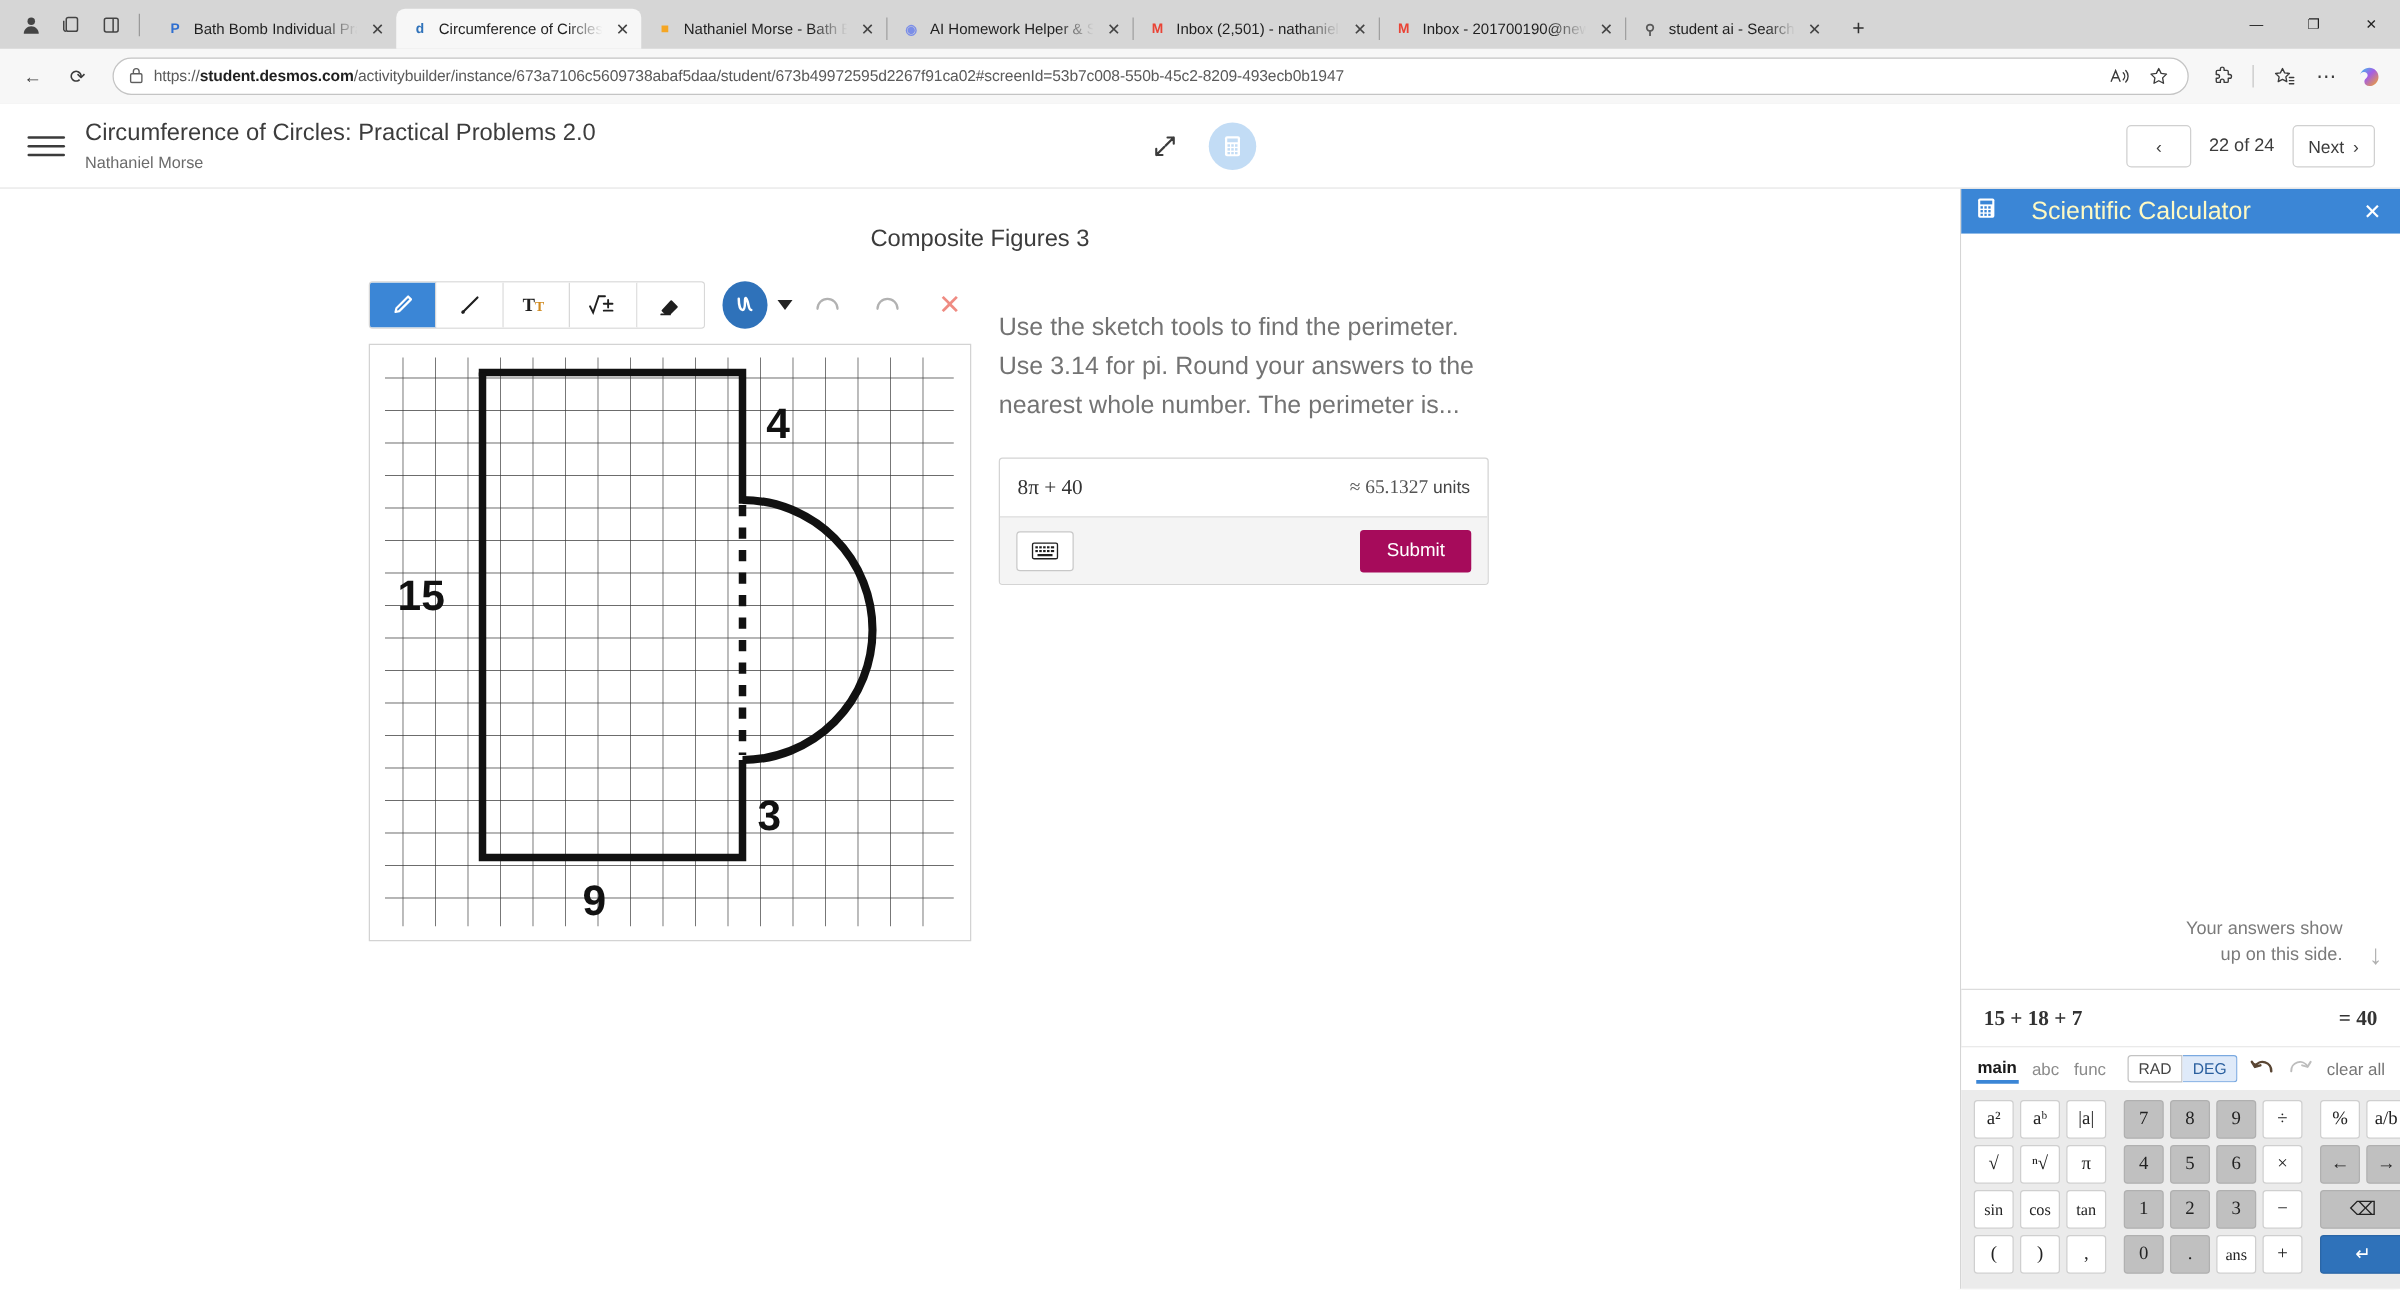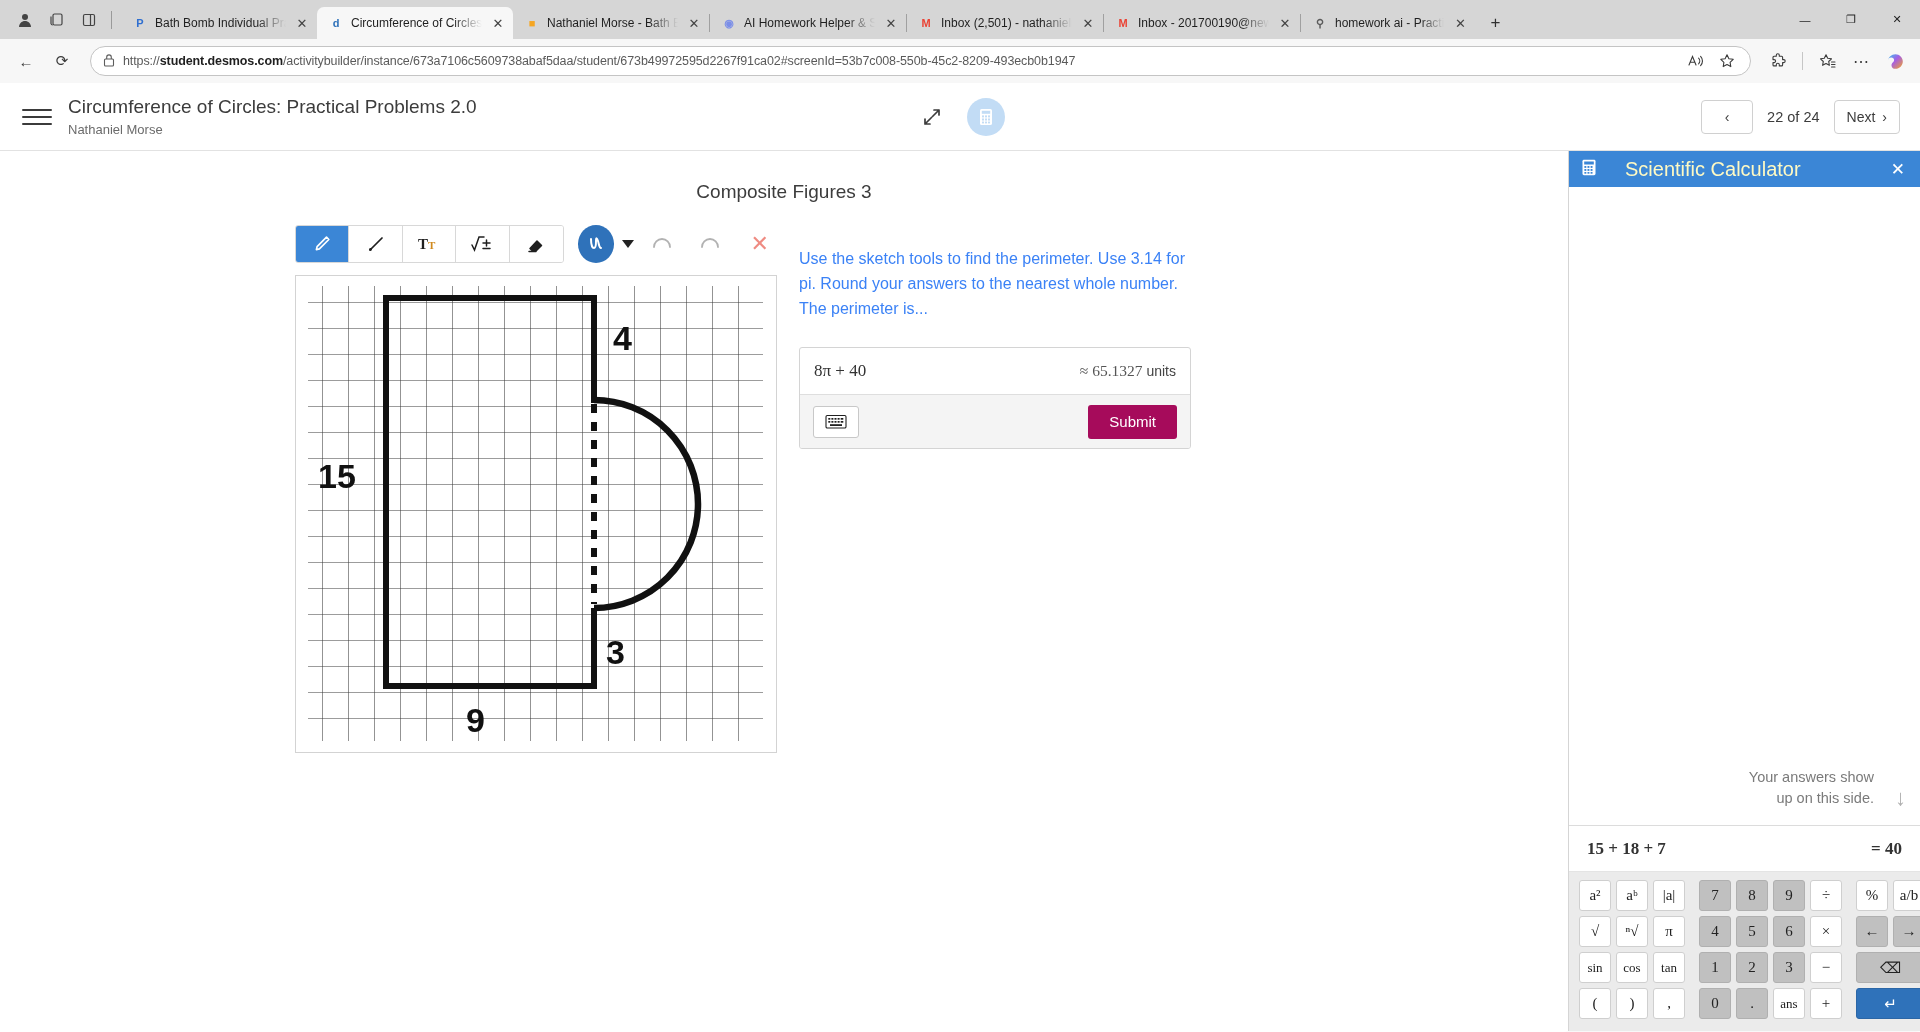--- a/index.html
+++ b/index.html
@@ -221,21 +221,21 @@
     width: 482px; height: 478px;
     border: 1px solid #d3d3d3;
     background: #fff;
     position: relative;
     overflow: hidden;
   }
 
   
   .q-col { width: 480px; padding-top: 22px; }
   .q-text {
-    font-size: 16px; line-height: 1.55; color: #3b82f6;
+    font-size: 20px; line-height: 1.55; color: #737373;
     width: 400px;
   }
   .answer-card {
     margin-top: 26px;
     width: 392px;
     border: 1px solid #d4d4d4;
     border-radius: 3px;
     overflow: hidden;
     background: #fff;
   }
@@ -427,21 +427,21 @@
         </div>
         <div class="tab-divider"></div>
         <div class="tab">
           <span class="tab-favicon" style="color: rgb(234, 67, 53);">M</span>
           <span class="tab-title">Inbox - 201700190@newton.k1</span>
           <span class="tab-close">✕</span>
         </div>
         <div class="tab-divider"></div>
         <div class="tab">
           <span class="tab-favicon" style="color: rgb(90, 90, 90);">⚲</span>
-          <span class="tab-title">homework ai - Practi</span>
+          <span class="tab-title">student ai - Search</span>
           <span class="tab-close">✕</span>
         </div>
       </div>
     <div class="newtab-btn">+</div>
     <div class="win-ctrls">
       <div class="win-btn">—</div>
       <div class="win-btn">❐</div>
       <div class="win-btn close">✕</div>
     </div>
   </div>
@@ -689,20 +689,42 @@
         <div>up on this side.</div>
       </div>
       <div class="hint-arrow">↓</div>
     </div>
 
     <div class="calc-hist-row">
       <span>15 + 18 + 7</span>
       <span>= 40</span>
     </div>
 
+    <div class="calc-toolbar-row">
+      <span class="kt-tab active">main</span>
+      <span class="kt-tab">abc</span>
+      <span class="kt-tab">func</span>
+      <span class="rad-deg">
+        <span class="rd-btn">RAD</span>
+        <span class="rd-btn active">DEG</span>
+      </span>
+      <span class="kt-undo">
+        <svg width="20" height="14" viewBox="0 0 20 14" fill="none" stroke="#5a4634" stroke-width="2" stroke-linecap="round">
+            <path d="M17 11A7 7 0 0 0 4 7"></path>
+            <path d="M1.5 3.5L4 7.5l4.3-1.2" fill="#5a4634" stroke-linejoin="round"></path>
+          </svg>
+      </span>
+      <span class="kt-redo">
+        <svg width="20" height="14" viewBox="0 0 20 14" fill="none" stroke="#bdbdbd" stroke-width="1.6" stroke-linecap="round">
+            <path d="M3 11A7 7 0 0 1 16 7"></path>
+            <path d="M18.5 3.5L16 7.5l-4.3-1.2" stroke-linejoin="round"></path>
+          </svg>
+      </span>
+      <span class="kt-clear">clear all</span>
+    </div>
 
     <div class="keypad">
       <div class="kp-grid kp-func" id="kp-func">
           <div class="key">a²</div>
           <div class="key">aᵇ</div>
           <div class="key">|a|</div>
           <div class="key">√</div>
           <div class="key">ⁿ√</div>
           <div class="key">π</div>
           <div class="key sm">sin</div>

